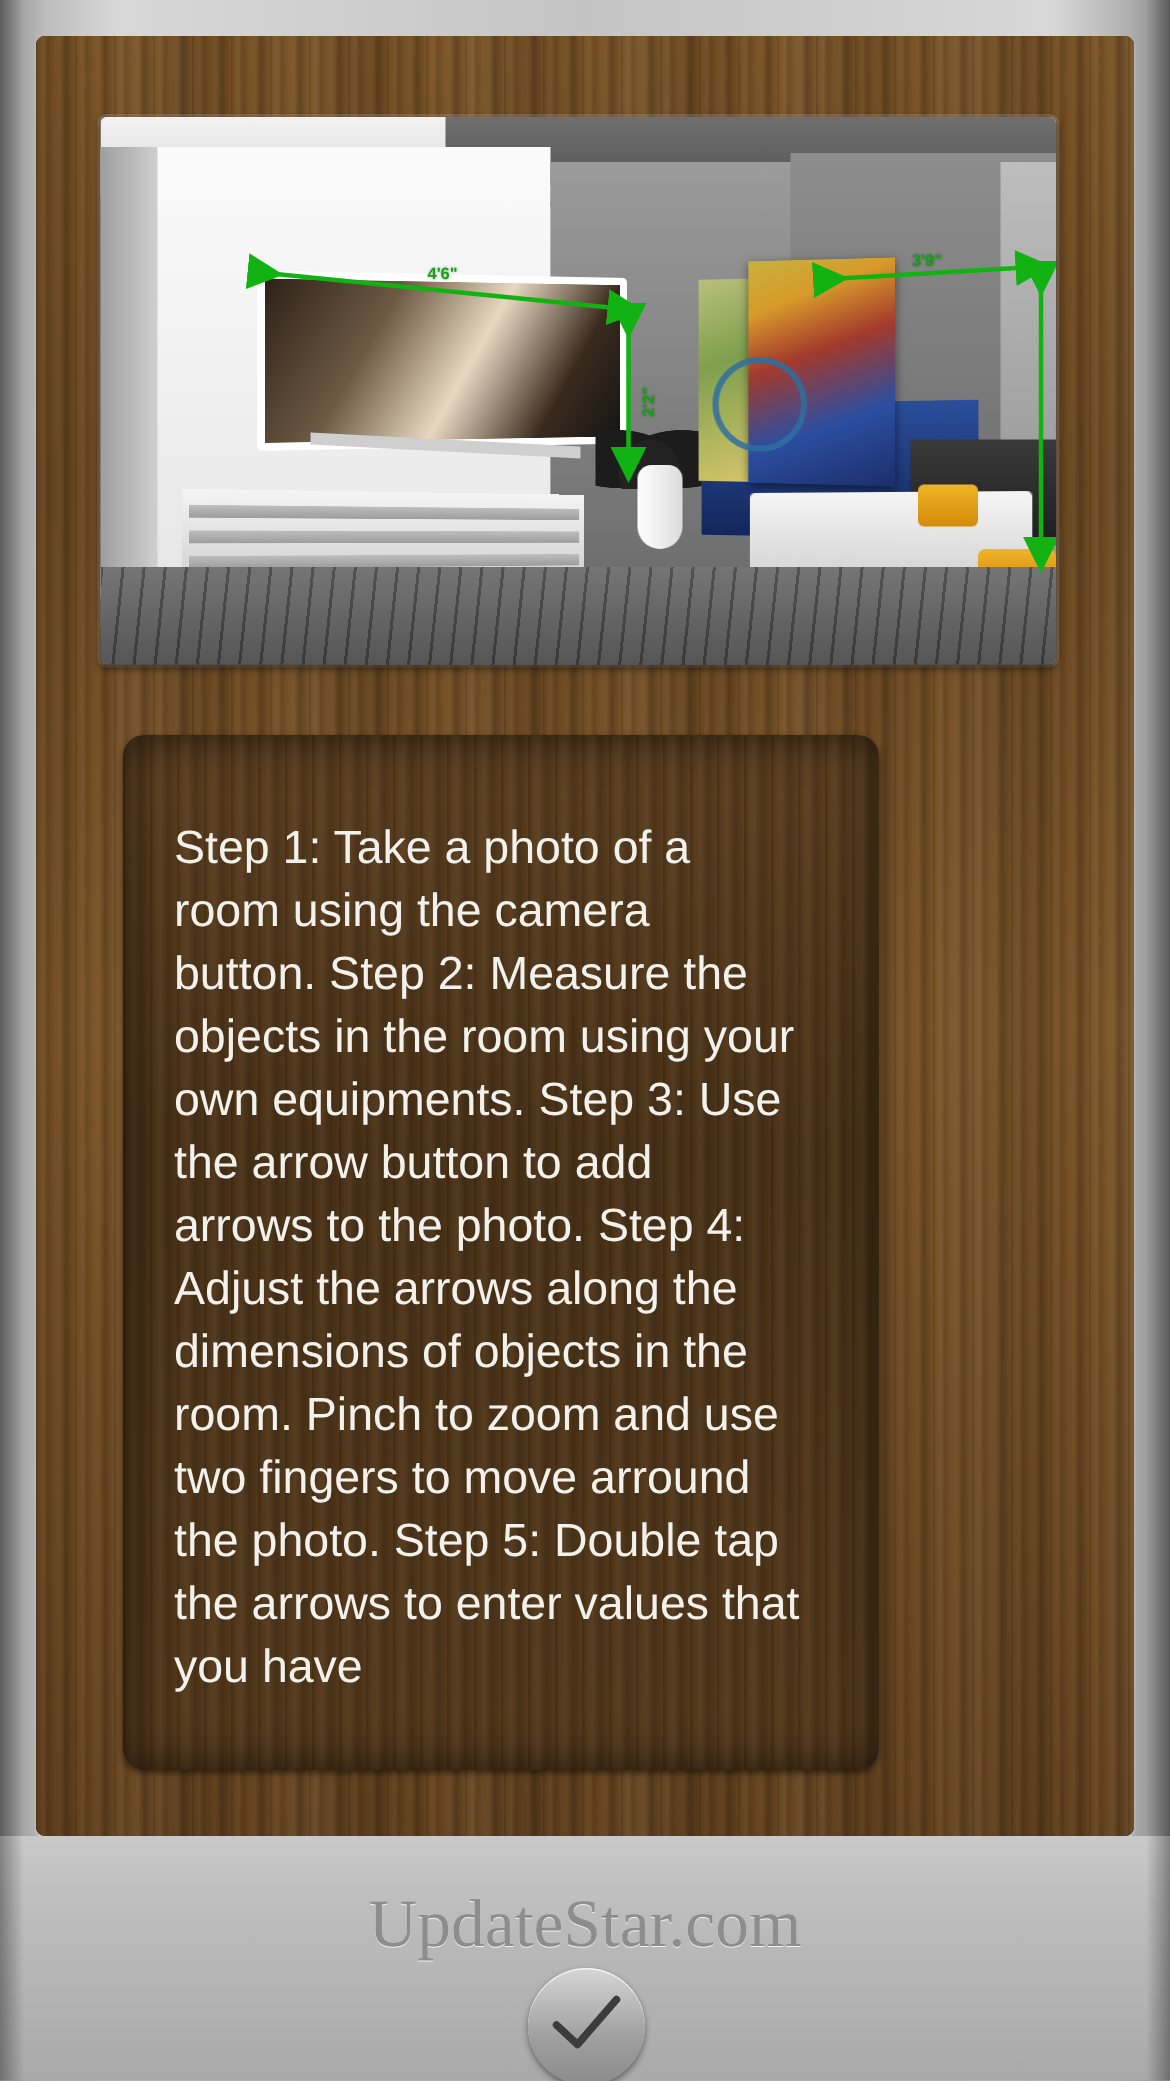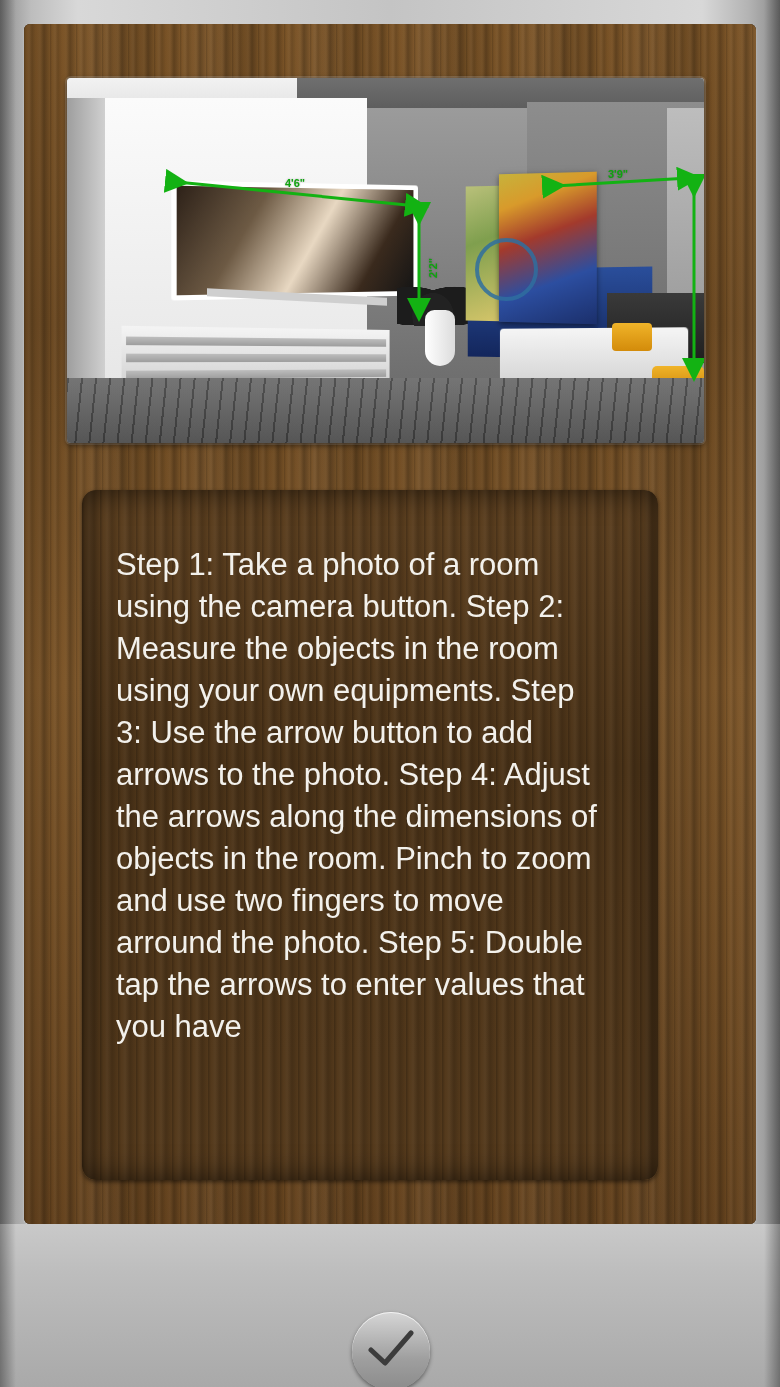--- a/index.html
+++ b/index.html
@@ -195,21 +195,21 @@
     text-shadow: 0 0 2px rgba(0,0,0,.35);
     white-space: nowrap;
   }
   .lbl.vert { transform: rotate(-90deg); transform-origin: left top; }
 
   
   .instructions {
     position: absolute;
     left: 58px;
     top: 466px;
-    width: 576px;
+    width: 504px;
     height: 690px;
     border-radius: 14px;
     background:
       repeating-linear-gradient(90deg,
         rgba(0,0,0,0.22) 0px, rgba(0,0,0,0.0) 3px, rgba(255,255,255,0.03) 7px,
         rgba(0,0,0,0.16) 12px, rgba(0,0,0,0.0) 18px),
       linear-gradient(180deg,#5d4020 0%, #4b3318 40%, #553a1c 100%);
     box-shadow: inset 0 0 30px rgba(0,0,0,.65), 0 2px 4px rgba(0,0,0,.5);
     box-sizing: border-box;
     padding: 54px 50px 20px 34px;
@@ -323,20 +323,21 @@
     <div class="instructions">
       <p>Step 1: Take a photo of a room using the camera button.
 Step 2: Measure the objects in the room using your own equipments.
 Step 3: Use the arrow button to add arrows to the photo.
 Step 4: Adjust the arrows along the dimensions of objects in the room. Pinch to zoom and use two fingers to move arround the photo.
 Step 5: Double tap the arrows to enter values that you have</p>
     </div>
   </div>
 
   <div class="bottom-bar">
+    <div class="brand">UpdateStar.com</div>
     <div class="check-button">
       <svg width="46" height="40" viewBox="0 0 46 40">
         <path d="M3 20 L17 33 L43 3" stroke="#3c3c3c" stroke-width="5" fill="none" stroke-linecap="round" stroke-linejoin="round"></path>
       </svg>
     </div>
   </div>
 
   <div class="side-shadow-l"></div>
   <div class="side-shadow-r"></div>
 </div>

